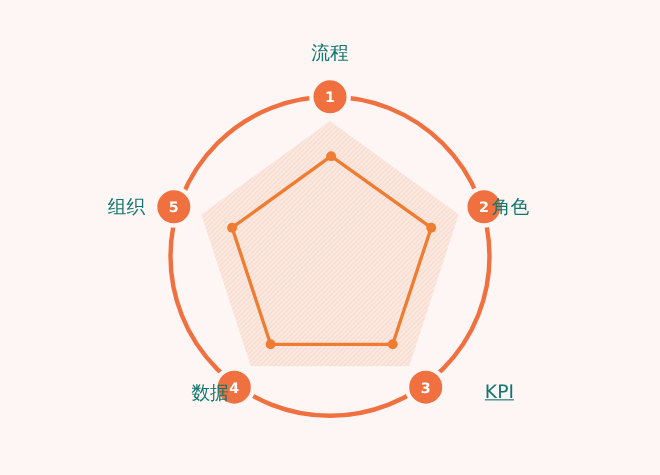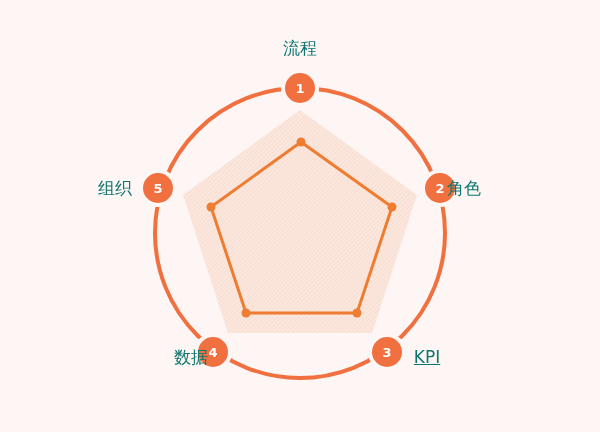--- a/index.html
+++ b/index.html
@@ -58,16 +58,16 @@
       <text class="node-num" x="213" y="357" text-anchor="middle">4</text>
     </g>
     <g>
       <circle cx="158" cy="188" r="17" fill="#f07040" stroke="#fdf6f4" stroke-width="4"></circle>
       <text class="node-num" x="158" y="193" text-anchor="middle">5</text>
     </g>
   </svg>
 
   <div class="label" style="left:300px; top:48px;">流程</div>
   <div class="label" style="left:464px; top:188px;">角色</div>
-  <div class="label" style="left:427px; top:357px;text-decoration:underline;">KPI</div>
+  <div class="label" style="left:454px; top:357px;text-decoration:underline;">KPI</div>
   <div class="label" style="left:165px; top:357px;margin-left:26px;">数据</div>
   <div class="label" style="left:115px; top:188px;">组织</div>
 </div>
 
 </body></html>

